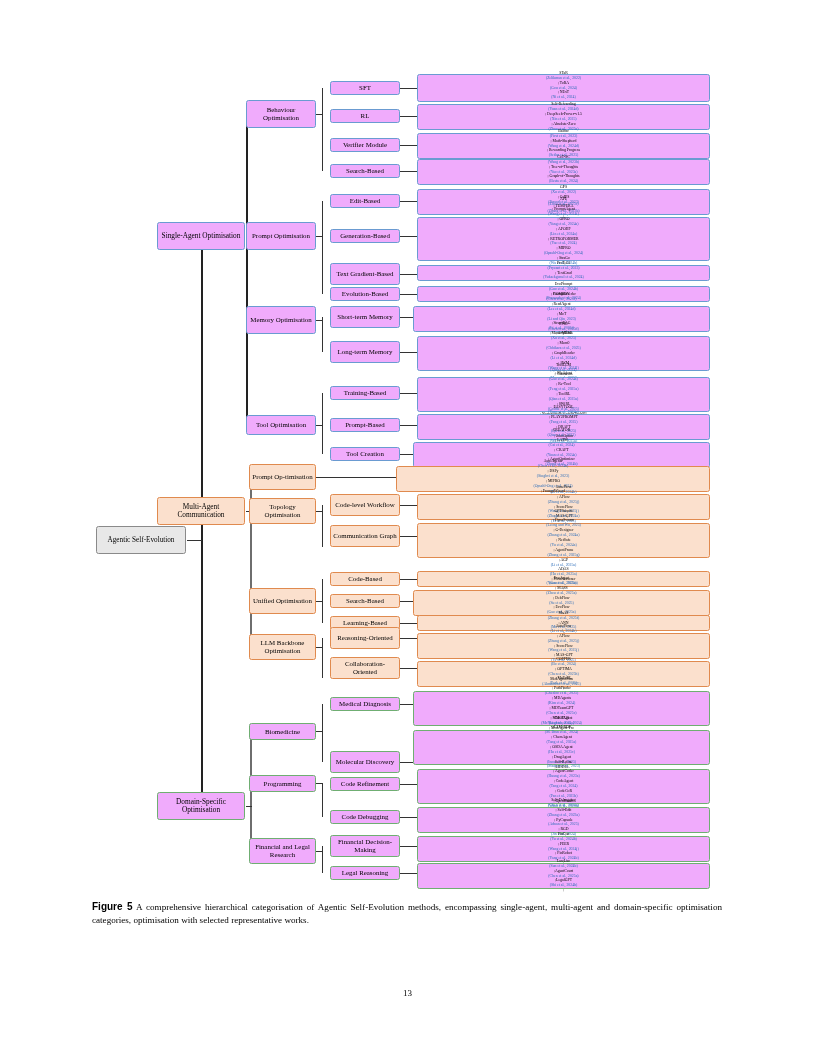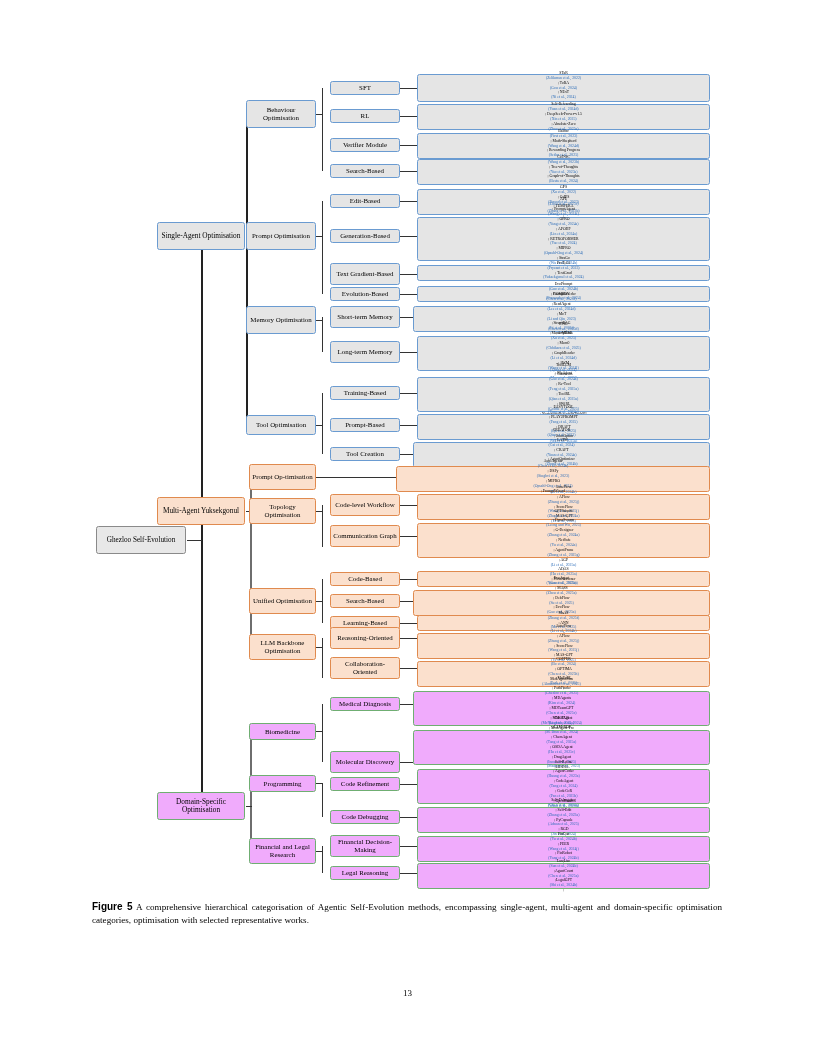--- a/index.html
+++ b/index.html
@@ -6,21 +6,21 @@
   body{width:815px;height:1055px;font-family:"Liberation Serif",serif;color:#000;}
   #page{position:relative;width:815px;height:1055px;overflow:hidden;}
 
   
   .node{position:absolute;box-sizing:border-box;border:0.8px solid #555;
         display:flex;align-items:center;justify-content:center;text-align:center;
         line-height:1.12;border-radius:2.5px;padding:1px 2px;}
   .node span{display:block;}
 
   .lvl-root{background:#e8e8e8;border-color:#8a8a8a;font-size:7.2px;}
-  .blue{background:#e5e5e5;border-color:#6a9bd1;}
+  .blue{background:#f0abfc;border-color:#6a9bd1;}
   .orange{background:#fbe0cd;border-color:#e08a4e;}
   .green{background:#f0abfc;border-color:#6fae72;}
 
   .lvl1{font-size:7.3px;}
   .lvl2{font-size:6.9px;}
   .leaf{font-size:6.0px;line-height:1.28;padding:1px 3px;}
 
   
   .ln{position:absolute;background:#333;}
   .vln{width:1.15px;}
@@ -82,28 +82,28 @@
   <div class="ln vln" style="left:322px;top:638px;height:40px;"></div>
   <div class="ln hln" style="left:315px;top:647px;width:8px;"></div>
   <div class="ln vln" style="left:322px;top:704px;height:58px;"></div>
   <div class="ln hln" style="left:315px;top:731px;width:8px;"></div>
   <div class="ln vln" style="left:322px;top:784px;height:33px;"></div>
   <div class="ln hln" style="left:315px;top:783px;width:8px;"></div>
   <div class="ln vln" style="left:322px;top:846px;height:27px;"></div>
   <div class="ln hln" style="left:315px;top:851px;width:8px;"></div>
 
   <div class="node lvl-root" style="left:96px;top:526px;width:90px;height:28px;">
-    <span>Ghezloo Self-Evolution</span>
+    <span>Agentic Self-Evolution</span>
   </div>
 
   <div class="node lvl1 blue" style="left:157px;top:222px;width:88px;height:28px;">
     <span>Single-Agent Optimisation</span>
   </div>
   <div class="node lvl1 orange" style="left:157px;top:497px;width:88px;height:28px;">
-    <span>Multi-Agent Yuksekgonul</span>
+    <span>Multi-Agent Communication</span>
   </div>
   <div class="node lvl1 green" style="left:157px;top:792px;width:88px;height:28px;">
     <span>Domain-Specific Optimisation</span>
   </div>
 
   <div class="node lvl2 blue" style="left:246px;top:100px;width:70px;height:28px;">
     <span>Behaviour Optimisation</span>
   </div>
   <div class="node lvl2 blue" style="left:246px;top:222px;width:70px;height:28px;">
     <span>Prompt Optimisation</span>

